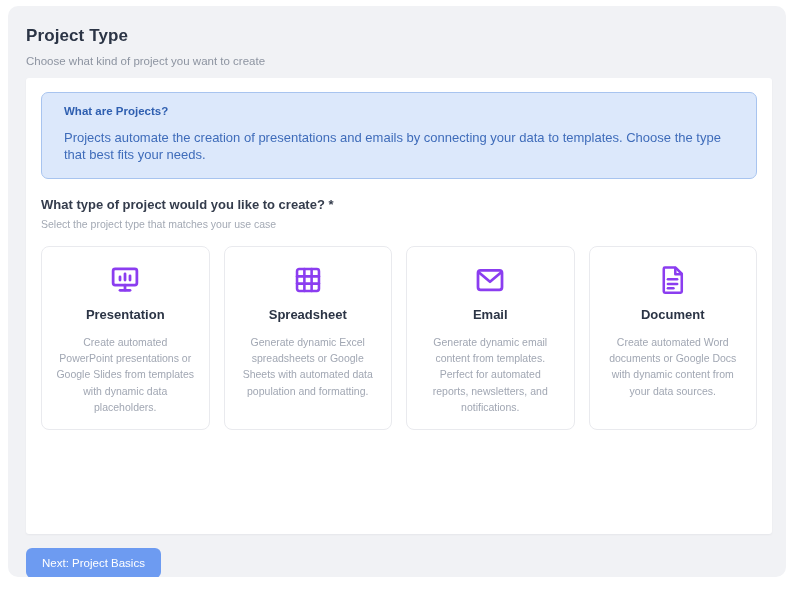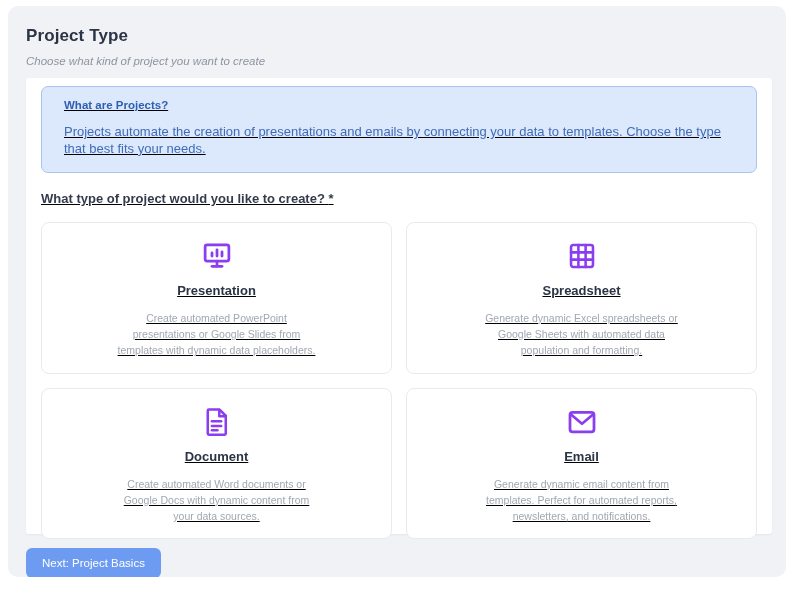--- a/index.html
+++ b/index.html
@@ -32,35 +32,33 @@
     font-size: 17px;
     font-weight: bold;
     color: #2b3445;
     letter-spacing: .1px;
     margin: 0;
   }
   .page-subtitle {
     font-size: 11.5px;
     color: #8d94a1;
     margin: 9px 0 0 0;
-    font-style: italic;
   }
 
   .content-card {
     position: absolute;
     left: 18px;
     top: 72px;
     width: 746px;
     background: #ffffff;
     border-radius: 3px;
     box-shadow: 0 1px 2px rgba(16,24,40,.05);
-    padding: 8px 15px 18px 15px;
+    padding: 14px 15px 18px 15px;
     box-sizing: border-box;
     height: 456px;
-    text-decoration: underline;
   }
 
   .info-banner {
     background: #dce8fb;
     border: 1px solid #a8c4ef;
     border-radius: 7px;
     padding: 12px 16px 14px 22px;
     box-sizing: border-box;
   }
   .info-banner-title {
@@ -91,21 +89,21 @@
   }
   .field-hint {
     font-size: 10.5px;
     color: #a3a9b4;
     margin: 6px 0 0 0;
   }
 
   .card-grid {
     margin-top: 16px;
     display: grid;
-    grid-template-columns: repeat(2, 1fr);
+    grid-template-columns: repeat(4, 1fr);
     gap: 14px;
   }
 
   .type-card {
     border: 1px solid #e9eaee;
     border-radius: 8px;
     background: #ffffff;
     min-height: 142px;
     padding: 16px 14px 14px 14px;
     box-sizing: border-box;
@@ -168,20 +166,21 @@
 
   <div class="content-card">
 
     <div class="info-banner">
       <p class="info-banner-title">What are Projects?</p>
       <p class="info-banner-text">Projects automate the creation of presentations and emails by connecting your data to templates. Choose the type that best fits your needs.</p>
     </div>
 
     <div class="field-block">
       <p class="field-label"><span>What type of project would you like to create?</span> <span class="req">*</span></p>
+      <p class="field-hint">Select the project type that matches your use case</p>
     </div>
 
     <div class="card-grid">
 
       <div class="type-card">
         <span class="type-card-icon">
           <svg width="30" height="30" viewBox="0 0 24 24" fill="none" stroke="#8b3df0" stroke-width="2.2" stroke-linecap="round" stroke-linejoin="round">
             <rect x="2.5" y="3" width="19" height="13" rx="1.6"></rect>
             <line x1="12" y1="16" x2="12" y2="20"></line>
             <line x1="8" y1="20.2" x2="16" y2="20.2"></line>
@@ -203,43 +202,43 @@
             <line x1="8.9" y1="2.6" x2="8.9" y2="21.4"></line>
             <line x1="15.1" y1="2.6" x2="15.1" y2="21.4"></line>
           </svg>
         </span>
         <p class="type-card-title">Spreadsheet</p>
         <p class="type-card-desc">Generate dynamic Excel spreadsheets or Google Sheets with automated data population and formatting.</p>
       </div>
 
       <div class="type-card">
         <span class="type-card-icon">
+          <svg width="30" height="28" viewBox="0 0 24 22" fill="none" stroke="#8b3df0" stroke-width="2.2" stroke-linecap="round" stroke-linejoin="round">
+            <rect x="2.4" y="3.2" width="19.2" height="15.6" rx="2"></rect>
+            <polyline points="3.2,5 12,12.4 20.8,5"></polyline>
+          </svg>
+        </span>
+        <p class="type-card-title">Email</p>
+        <p class="type-card-desc">Generate dynamic email content from templates. Perfect for automated reports, newsletters, and notifications.</p>
+      </div>
+
+      <div class="type-card">
+        <span class="type-card-icon">
           <svg width="28" height="30" viewBox="0 0 24 26" fill="none" stroke="#8b3df0" stroke-width="2.2" stroke-linecap="round" stroke-linejoin="round">
             <path d="M5 2.2h9.2L19.6 7.6V23a1 1 0 0 1-1 1H5a1 1 0 0 1-1-1V3.2a1 1 0 0 1 1-1z"></path>
             <polyline points="14,2.6 14,8 19.4,8"></polyline>
             <line x1="7.6" y1="12.4" x2="15.6" y2="12.4"></line>
             <line x1="7.6" y1="16.4" x2="15.6" y2="16.4"></line>
             <line x1="7.6" y1="20.2" x2="12.4" y2="20.2"></line>
           </svg>
         </span>
         <p class="type-card-title">Document</p>
         <p class="type-card-desc">Create automated Word documents or Google Docs with dynamic content from your data sources.</p>
       </div>
 
-      <div class="type-card">
-        <span class="type-card-icon">
-          <svg width="30" height="28" viewBox="0 0 24 22" fill="none" stroke="#8b3df0" stroke-width="2.2" stroke-linecap="round" stroke-linejoin="round">
-            <rect x="2.4" y="3.2" width="19.2" height="15.6" rx="2"></rect>
-            <polyline points="3.2,5 12,12.4 20.8,5"></polyline>
-          </svg>
-        </span>
-        <p class="type-card-title">Email</p>
-        <p class="type-card-desc">Generate dynamic email content from templates. Perfect for automated reports, newsletters, and notifications.</p>
-      </div>
-
     </div>
   </div>
 
   <div class="footer-bar">
     <button class="next-button">Next: Project Basics</button>
   </div>
 
 </div>
 
 </body></html>

